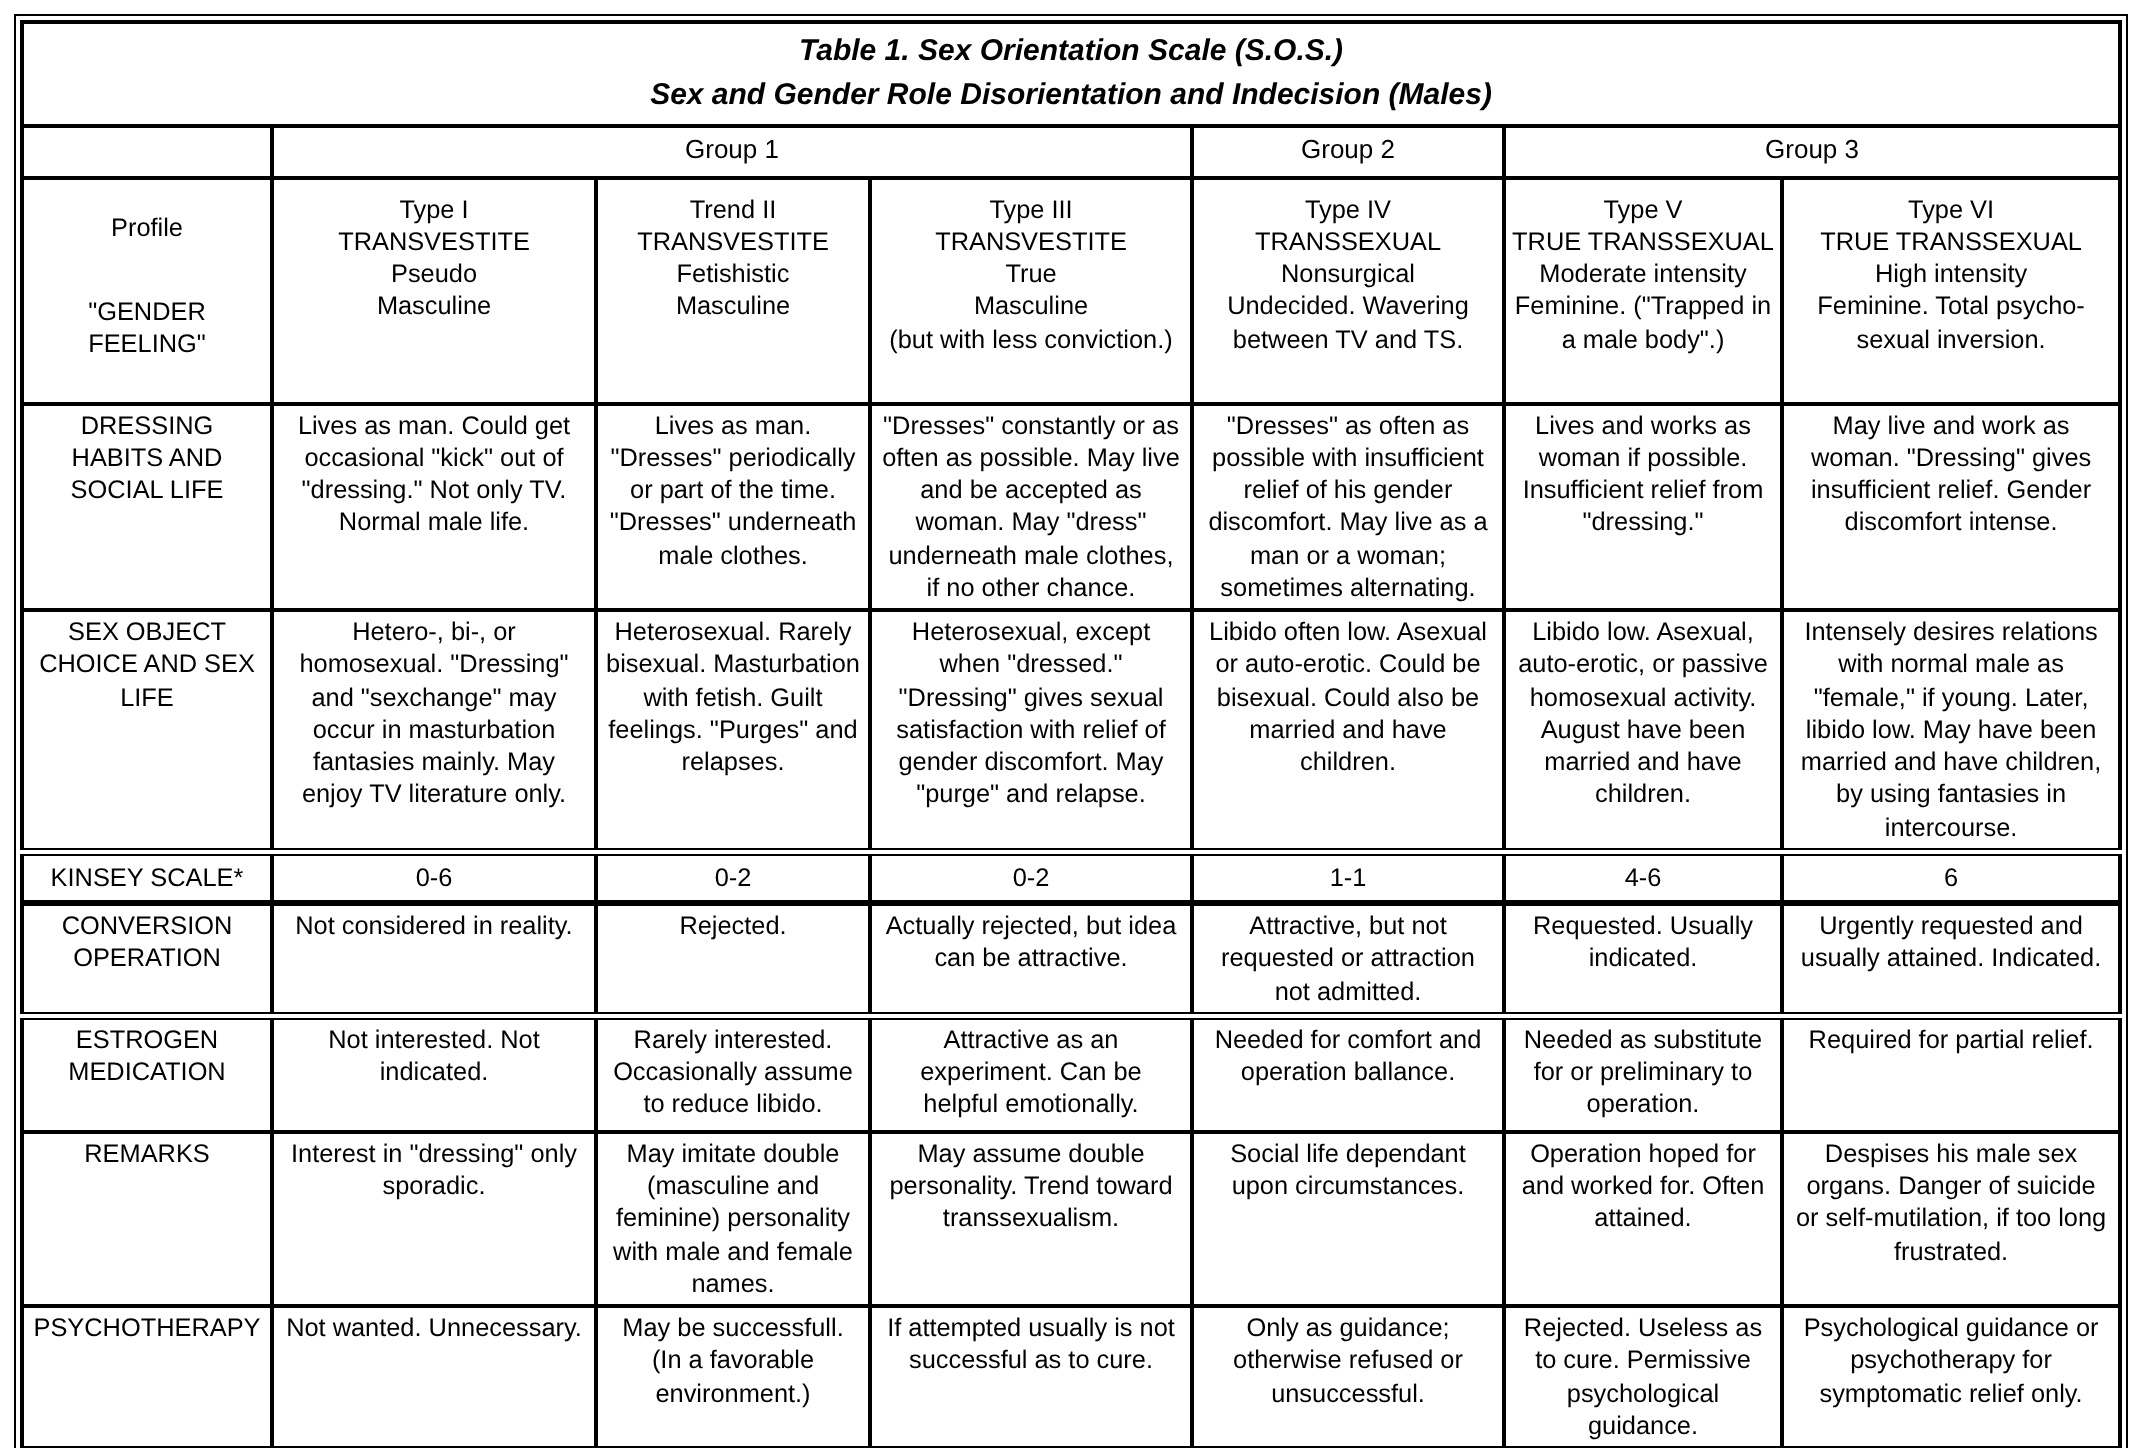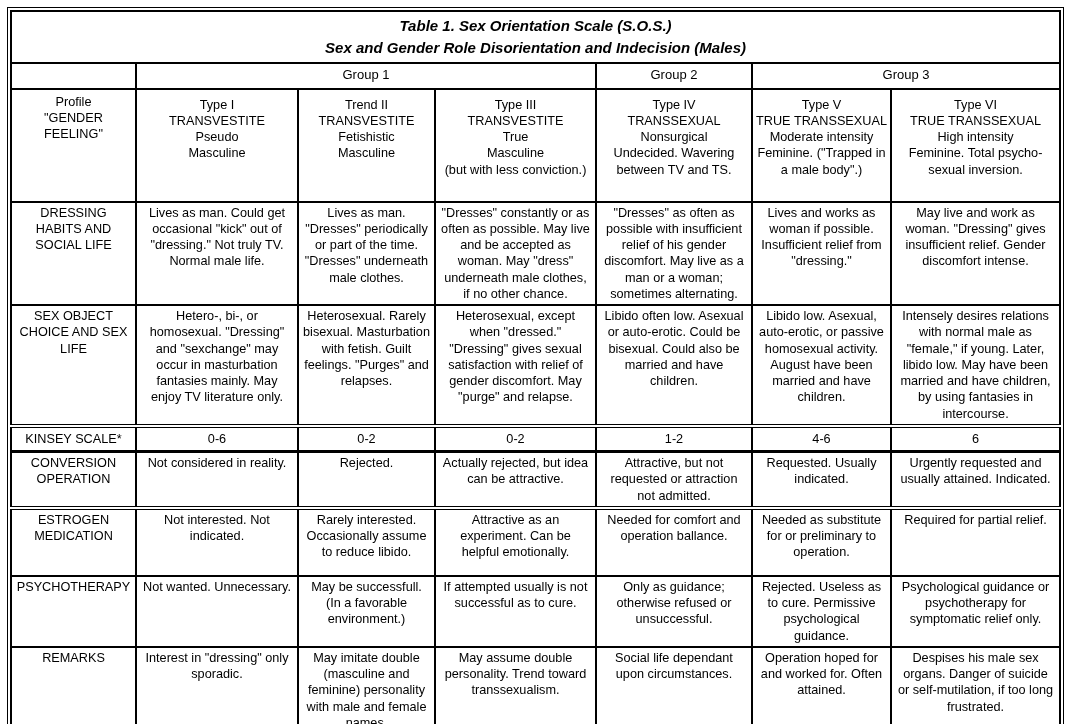--- a/index.html
+++ b/index.html
@@ -55,21 +55,22 @@
     flex-direction: column;
     height: 100%;
     box-sizing: border-box;
   }
   .vstack.spread {
     justify-content: flex-end;
     padding: 7px 3px;
   }
   .vstack.centered {
     justify-content: center;
-    padding: 4px 2px;
+    gap: 26px;
+    padding: 16px 2px;
   }
   td.dbl-left { border-left: 4px double #000; }
   tr.kinsey-row td {
     border-top: 4px double #000;
     border-bottom: 3px solid #000;
     vertical-align: middle;
     padding: 3px 4px;
   }
   tr.estrogen-row td { border-top: 4px double #000; }
   .row-label { font-size: 12.7px; }
@@ -109,21 +110,21 @@
       <td><div class="vstack spread"><div>Trend II</div><div>TRANSVESTITE</div><div>Fetishistic</div><div>Masculine</div></div></td>
       <td class="dbl-left"><div class="vstack spread"><div>Type III</div><div>TRANSVESTITE</div><div>True</div><div>Masculine
 (but with less conviction.)</div></div></td>
       <td><div class="vstack spread"><div>Type IV</div><div>TRANSSEXUAL</div><div>Nonsurgical</div><div>Undecided. Wavering between TV and TS.</div></div></td>
       <td><div class="vstack spread"><div>Type V</div><div>TRUE TRANSSEXUAL</div><div>Moderate intensity</div><div>Feminine. ("Trapped in a male body".)</div></div></td>
       <td><div class="vstack spread"><div>Type VI</div><div>TRUE TRANSSEXUAL</div><div>High intensity</div><div>Feminine. Total psycho-sexual inversion.</div></div></td>
     </tr>
 
     <tr style="height:93px">
       <td class="row-label">DRESSING HABITS AND SOCIAL LIFE</td>
-      <td>Lives as man. Could get occasional "kick" out of "dressing." Not truly TV. Normal male life.</td>
+      <td>Lives as man. Could get occasional "kick" out of "dressing." Not only TV. Normal male life.</td>
       <td>Lives as man. "Dresses" periodically or part of the time. "Dresses" underneath male clothes.</td>
       <td class="dbl-left">"Dresses" constantly or as often as possible. May live and be accepted as woman. May "dress" underneath male clothes, if no other chance.</td>
       <td>"Dresses" as often as possible with insufficient relief of his gender discomfort. May live as a man or a woman; sometimes alternating.</td>
       <td>Lives and works as woman if possible. Insufficient relief from "dressing."</td>
       <td>May live and work as woman. "Dressing" gives insufficient relief. Gender discomfort intense.</td>
     </tr>
 
     <tr style="height:117px">
       <td class="row-label">SEX OBJECT CHOICE AND SEX LIFE</td>
       <td>Hetero-, bi-, or homosexual. "Dressing" and "sexchange" may occur in masturbation fantasies mainly. May enjoy TV literature only.</td>
@@ -132,63 +133,63 @@
       <td>Libido often low. Asexual or auto-erotic. Could be bisexual. Could also be married and have children.</td>
       <td>Libido low. Asexual, auto-erotic, or passive homosexual activity. August have been married and have children.</td>
       <td>Intensely desires relations with normal male as "female," if young. Later, libido low. May have been married and have children, by using fantasies in intercourse.</td>
     </tr>
 
     <tr class="kinsey-row" style="height:24px">
       <td class="row-label">KINSEY SCALE*</td>
       <td>0-6</td>
       <td>0-2</td>
       <td class="dbl-left">0-2</td>
-      <td>1-2</td>
+      <td>1-1</td>
       <td>4-6</td>
       <td>6</td>
     </tr>
 
     <tr style="height:52px">
       <td class="row-label">CONVERSION OPERATION</td>
       <td>Not considered in reality.</td>
       <td>Rejected.</td>
       <td class="dbl-left">Actually rejected, but idea can be attractive.</td>
       <td>Attractive, but not requested or attraction not admitted.</td>
       <td>Requested. Usually indicated.</td>
       <td>Urgently requested and usually attained. Indicated.</td>
     </tr>
 
-    <tr class="estrogen-row" style="height:68px">
+    <tr class="estrogen-row" style="height:58px">
       <td class="row-label">ESTROGEN MEDICATION</td>
       <td>Not interested. Not indicated.</td>
       <td>Rarely interested. Occasionally assume to reduce libido.</td>
       <td class="dbl-left">Attractive as an experiment. Can be helpful emotionally.</td>
       <td>Needed for comfort and operation ballance.</td>
       <td>Needed as substitute for or preliminary to operation.</td>
       <td>Required for partial relief.</td>
+    </tr>
+
+    <tr style="height:76px">
+      <td class="row-label">REMARKS</td>
+      <td>Interest in "dressing" only sporadic.</td>
+      <td>May imitate double (masculine and feminine) personality with male and female names.</td>
+      <td class="dbl-left">May assume double personality. Trend toward transsexualism.</td>
+      <td>Social life dependant upon circumstances.</td>
+      <td>Operation hoped for and worked for. Often attained.</td>
+      <td>Despises his male sex organs. Danger of suicide or self-mutilation, if too long frustrated.</td>
     </tr>
 
     <tr style="height:49px">
       <td class="row-label">PSYCHOTHERAPY</td>
       <td>Not wanted. Unnecessary.</td>
       <td>May be successfull. (In a favorable environment.)</td>
       <td class="dbl-left">If attempted usually is not successful as to cure.</td>
       <td>Only as guidance; otherwise refused or unsuccessful.</td>
       <td>Rejected. Useless as to cure. Permissive psychological guidance.</td>
       <td>Psychological guidance or psychotherapy for symptomatic relief only.</td>
     </tr>
 
-    <tr style="height:76px">
-      <td class="row-label">REMARKS</td>
-      <td>Interest in "dressing" only sporadic.</td>
-      <td>May imitate double (masculine and feminine) personality with male and female names.</td>
-      <td class="dbl-left">May assume double personality. Trend toward transsexualism.</td>
-      <td>Social life dependant upon circumstances.</td>
-      <td>Operation hoped for and worked for. Often attained.</td>
-      <td>Despises his male sex organs. Danger of suicide or self-mutilation, if too long frustrated.</td>
-    </tr>
-
   </tbody>
     </table>
 </div>
 
 
 
 
 </body></html>

